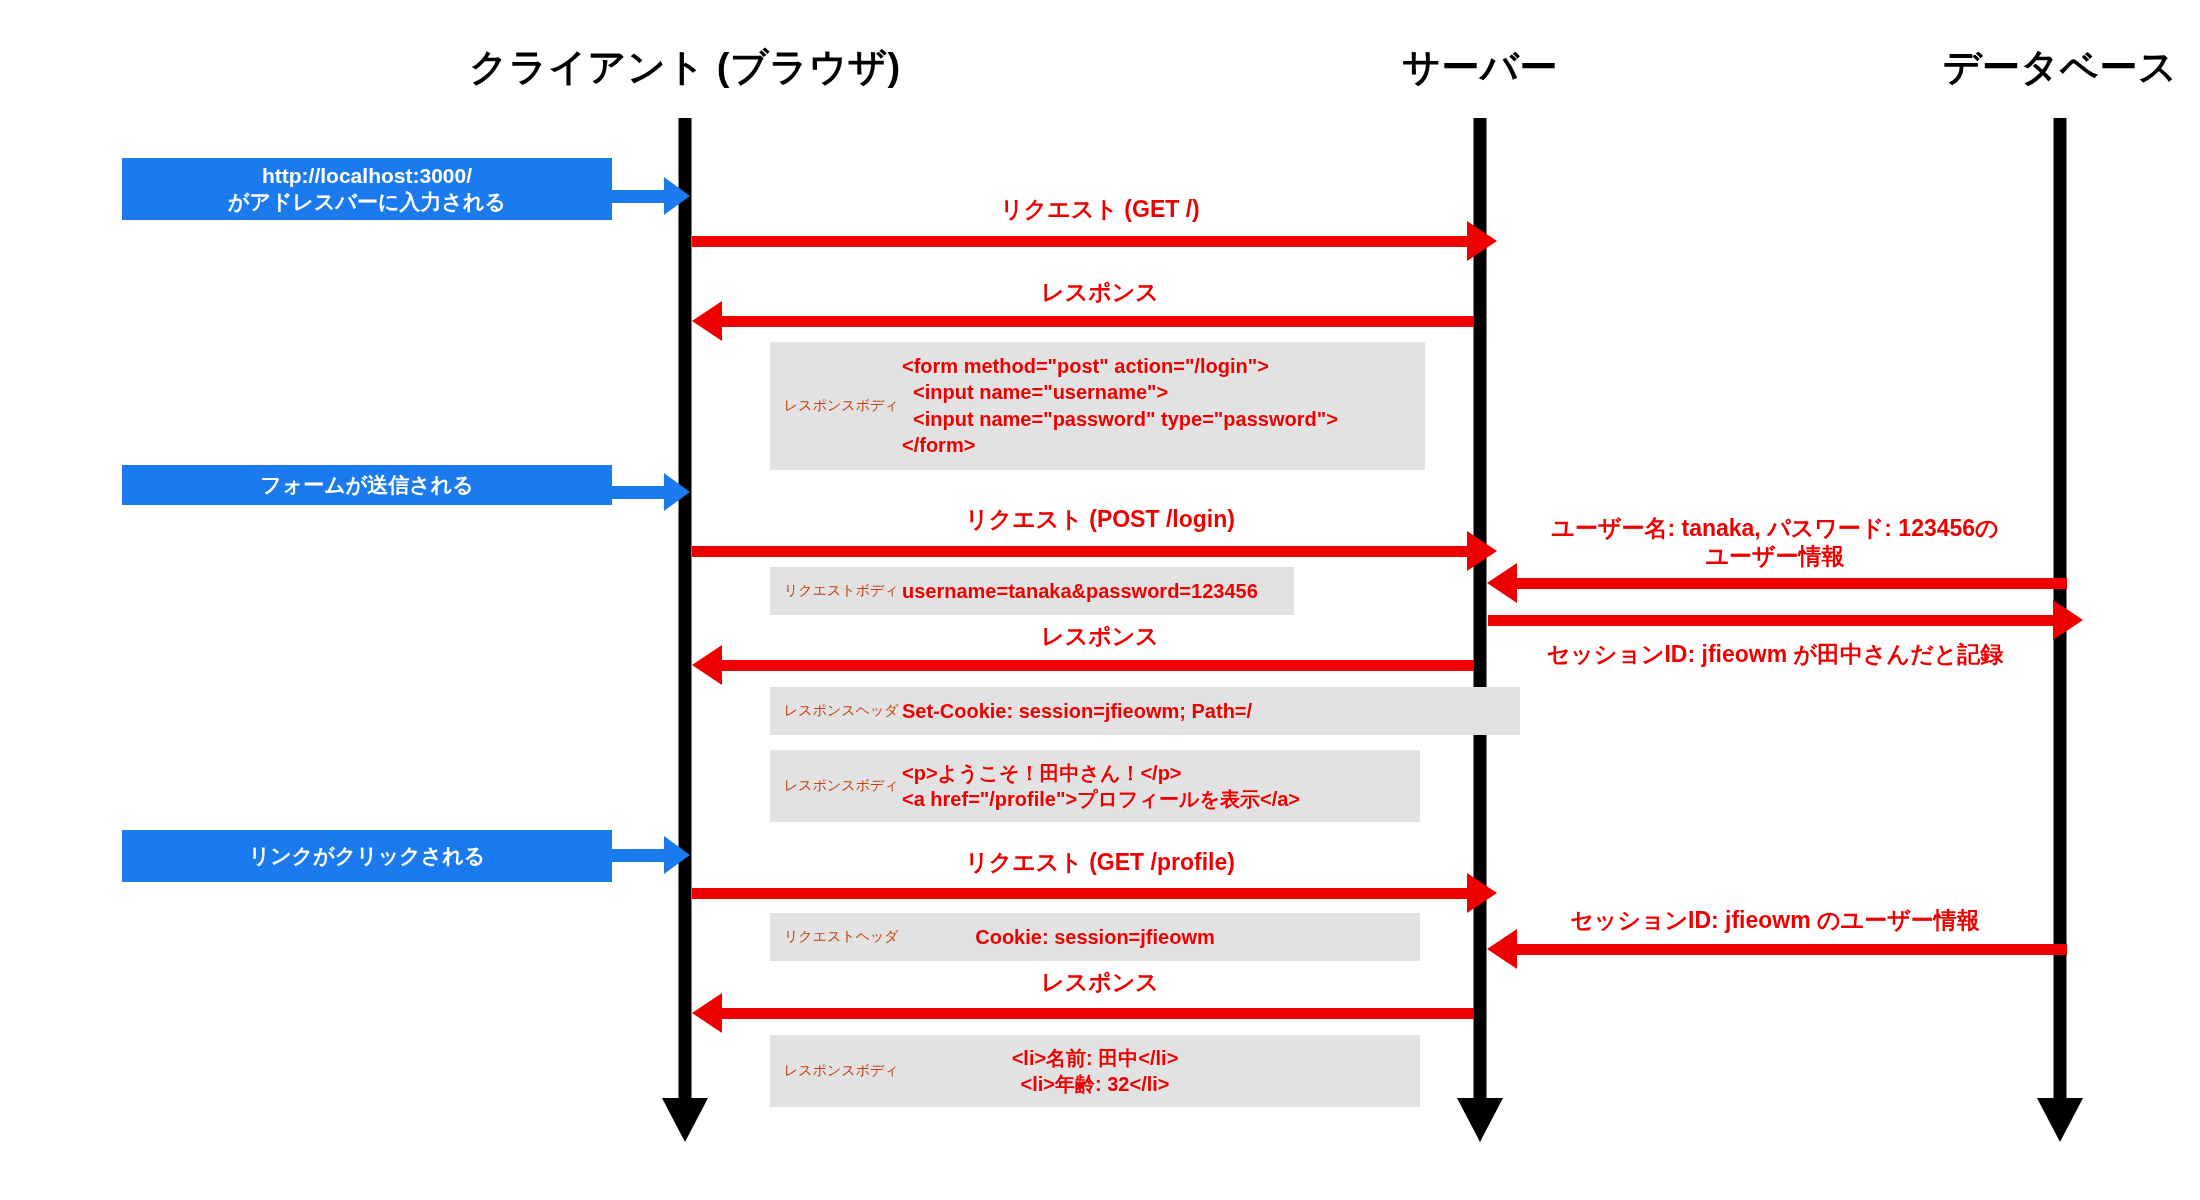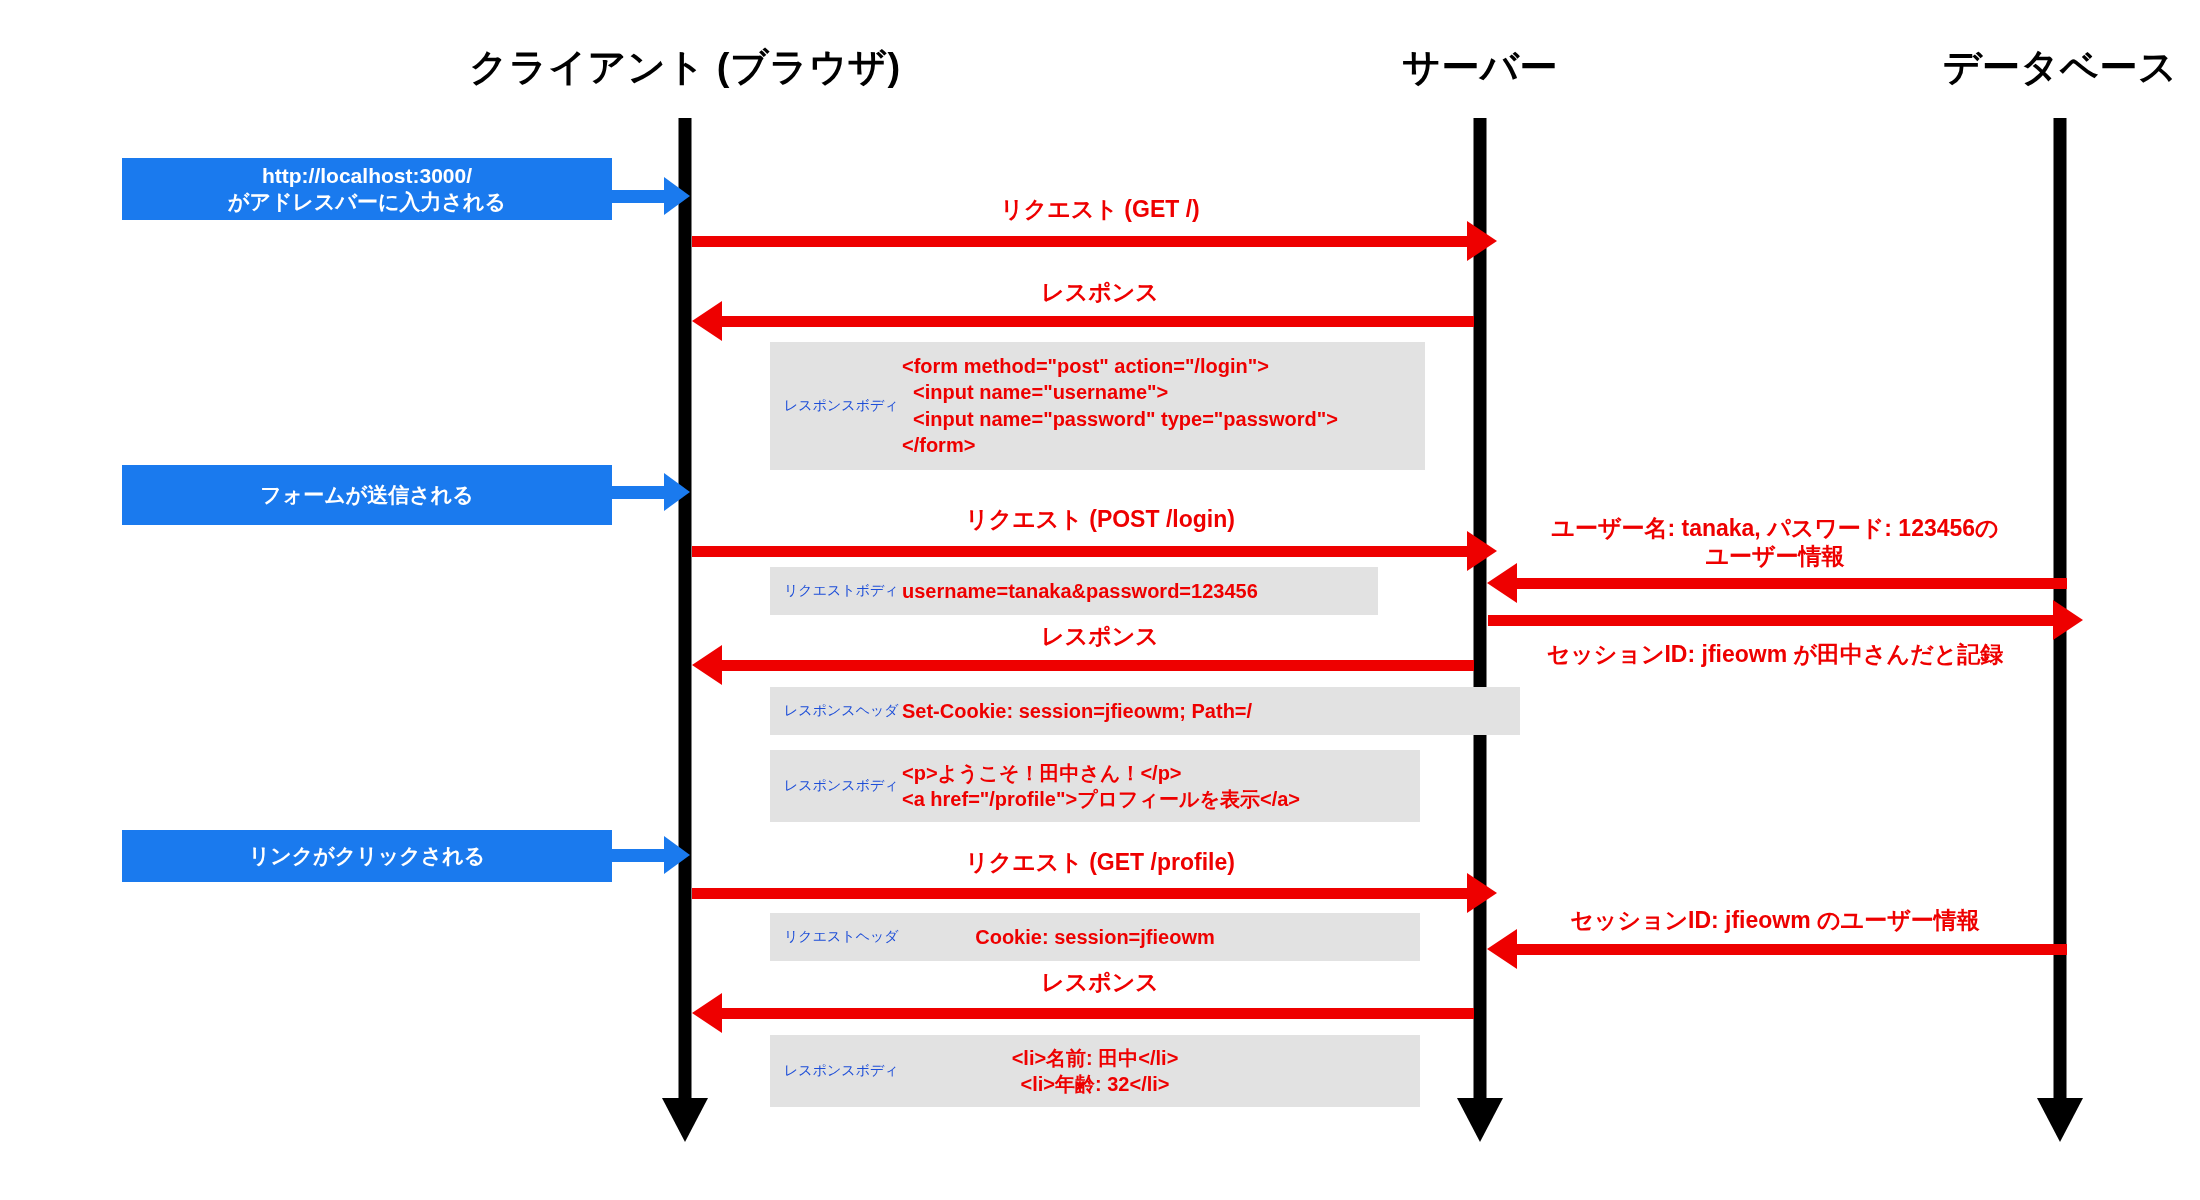--- a/index.html
+++ b/index.html
@@ -116,21 +116,21 @@
     background: #e2e2e2;
     box-sizing: border-box;
     display: flex;
     align-items: center;
   }
   .payload-key {
     position: absolute;
     left: 14px;
     top: 50%;
     transform: translateY(-50%);
-    color: #1d4ed8;
+    color: #c2410c;
     font-size: 14px;
     font-weight: normal;
     white-space: nowrap;
   }
   .payload-val {
     color: #ee0000;
     font-weight: bold;
     font-size: 20px;
     line-height: 1.32;
     white-space: pre;
@@ -182,38 +182,38 @@
   <div class="msg-head left" style="left:652px; top:301px;"></div>
 
   <div class="payload" style="left:730px; top:342px; width:655px; height:128px;">
     <span class="payload-key">レスポンスボディ</span>
     <span class="payload-val offset">&lt;form method="post" action="/login"&gt;
   &lt;input name="username"&gt;
   &lt;input name="password" type="password"&gt;
 &lt;/form&gt;</span>
   </div>
 
-  <div class="note" style="left:82px; top:465px; width:490px; height:60px;">
+  <div class="note" style="left:82px; top:465px; width:490px; height:40px;">
     <span>フォームが送信される</span>
   </div>
   <div class="note-line" style="left:572px; top:486px; width:68px;"></div>
   <div class="note-head" style="left:624px; top:473px;"></div>
 
   <div class="msg-label" style="left:1060px; top:505px;">リクエスト (POST /login)</div>
   <div class="msg-line" style="left:652px; top:546px; width:775px;"></div>
   <div class="msg-head right" style="left:1427px; top:531px;"></div>
 
   <div class="msg-label two-line" style="left:1735px; top:514px; width:540px;">
     <span>ユーザー名: tanaka, パスワード: 123456の</span><br>
     <span>ユーザー情報</span>
   </div>
   <div class="msg-line" style="left:1477px; top:578px; width:550px;"></div>
   <div class="msg-head left" style="left:1447px; top:563px;"></div>
 
-  <div class="payload" style="left:730px; top:567px; width:608px; height:48px;padding-left:26px;">
+  <div class="payload" style="left:730px; top:567px; width:524px; height:48px;padding-left:26px;">
     <span class="payload-key">リクエストボディ</span>
     <span class="payload-val offset">username=tanaka&amp;password=123456</span>
   </div>
 
   <div class="msg-line" style="left:1448px; top:615px; width:570px;"></div>
   <div class="msg-head right" style="left:2013px; top:600px;"></div>
   <div class="msg-label" style="left:1735px; top:640px;">セッションID: jfieowm が田中さんだと記録</div>
 
   <div class="msg-label" style="left:1060px; top:622px;">レスポンス</div>
   <div class="msg-line" style="left:682px; top:660px; width:752px;"></div>

